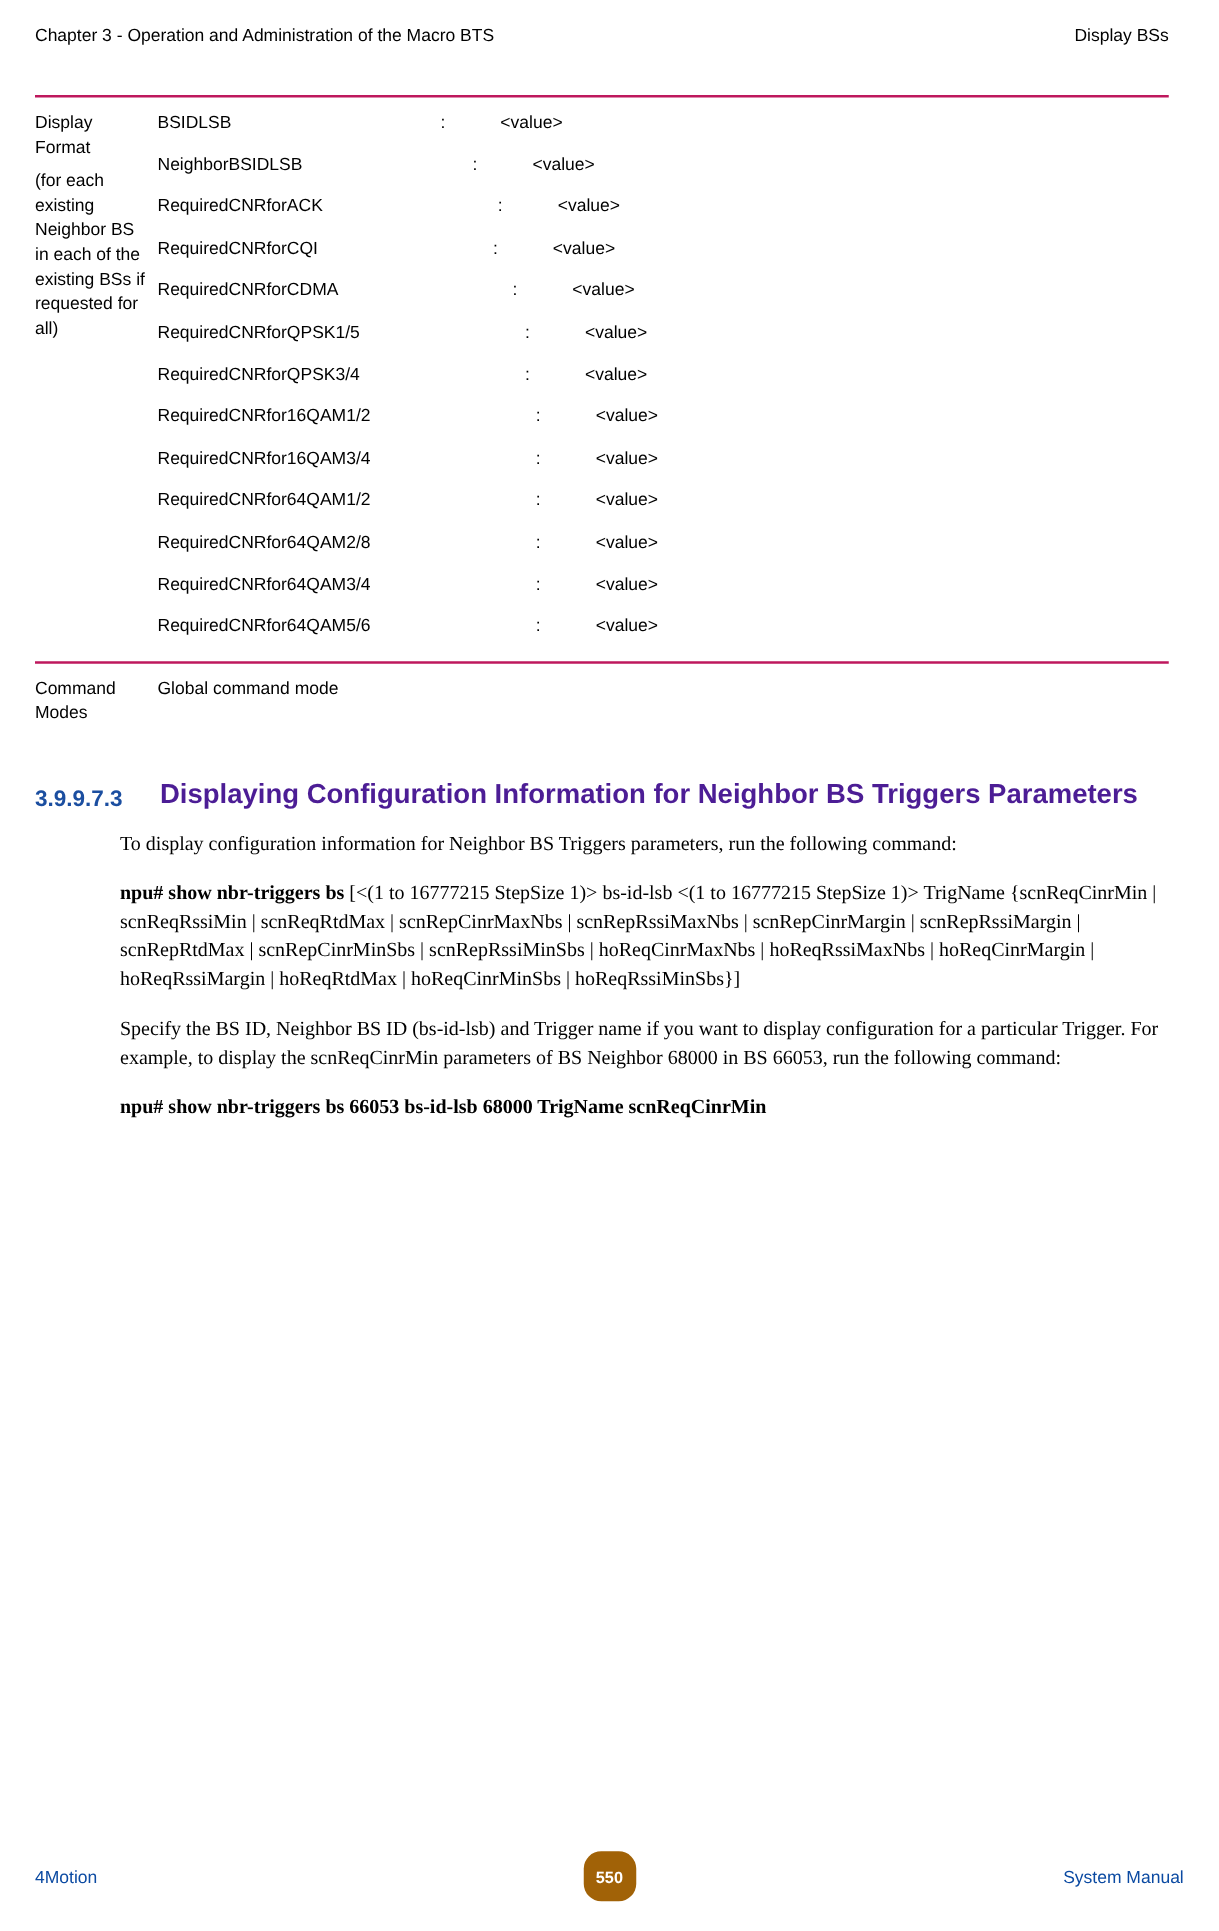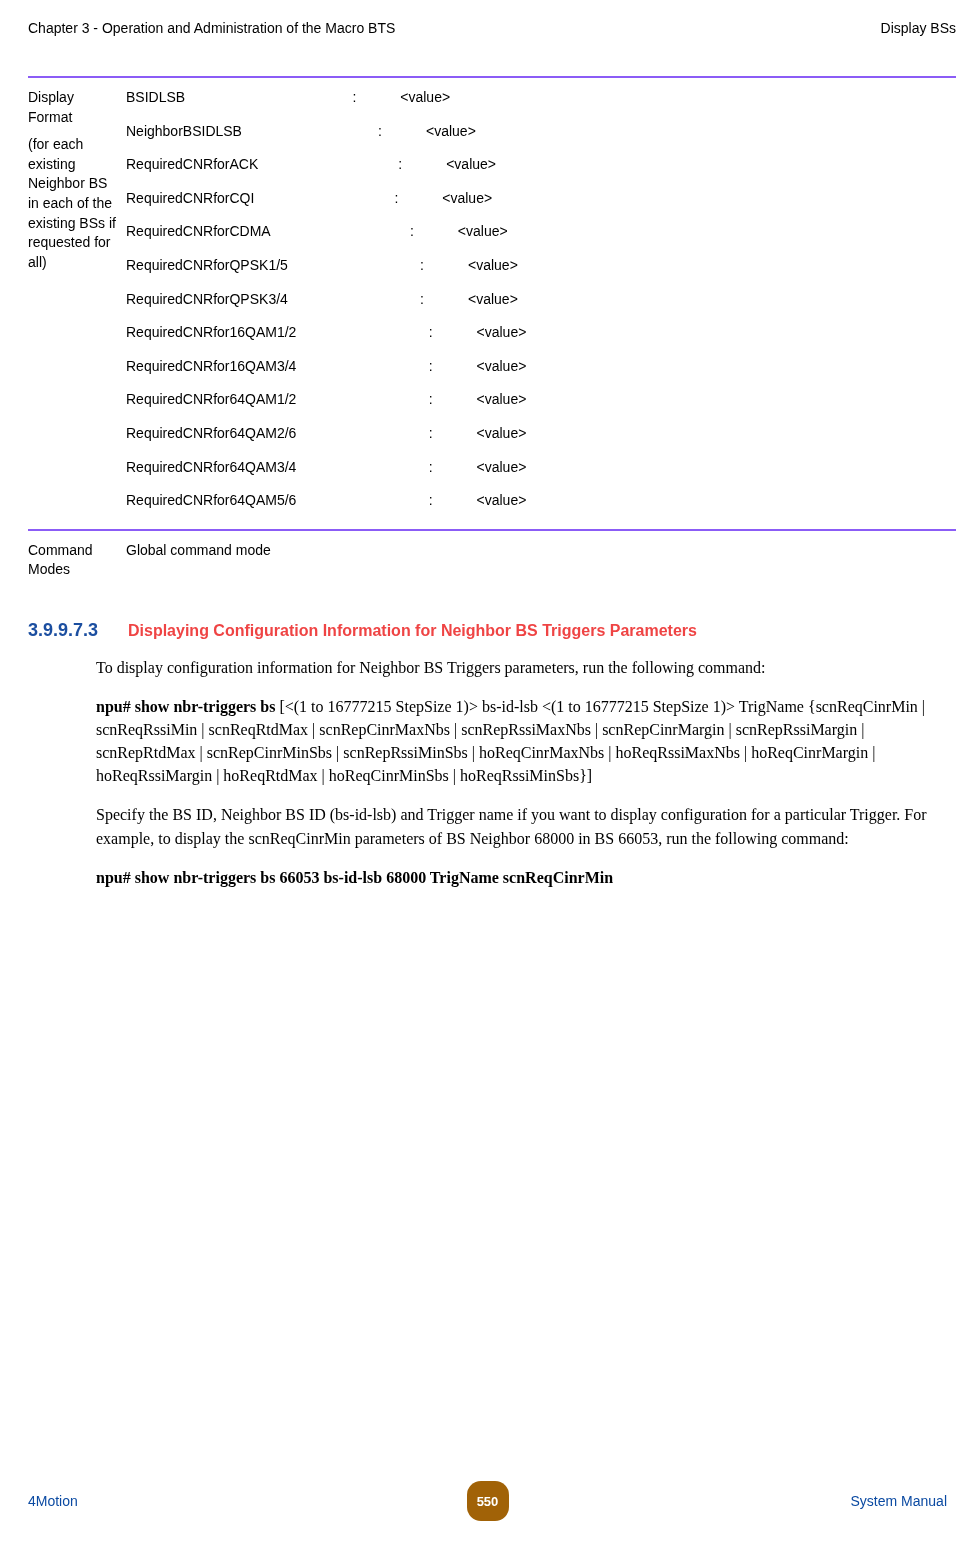--- a/index.html
+++ b/index.html
@@ -1,30 +1,30 @@
 <!DOCTYPE html>
 <html><head>
 <meta charset="utf-8">
 <style>
   * { box-sizing: border-box; margin: 0; padding: 0; }
   html, body { width: 975px; height: 1545px; background: #fff; font-family: Arial, Helvetica, sans-serif; color: #000; }
-  .page { position: relative; width: 975px; height: 1545px; padding: 20px 19px 0 28px; }
+  .page { position: relative; width: 975px; height: 1545px; padding: 20px 40px 0 28px; }
   .header { display: flex; justify-content: space-between; font-size: 14px; color: #000; margin-bottom: 40px; }
   .header .left, .header .right { white-space: nowrap; }
-  .section { display: flex; border-top: 2px solid #8b5cf6; padding-top: 10px; margin-bottom: 18px; }
+  .section { display: flex; border-top: 2px solid #be185d; padding-top: 10px; margin-bottom: 18px; }
   .section .label-col { width: 98px; font-size: 14px; line-height: 1.4; padding-right: 6px; }
   .section .content-col { flex: 1; font-size: 14px; line-height: 1.4; }
   .display-lines { display: flex; flex-direction: column; gap: 14px; }
   .display-line { display: flex; gap: 44px; }
   .display-line .key { white-space: pre; }
   .display-line .val { }
   .section.cmd { margin-top: 14px; margin-bottom: 40px; }
-  .heading { display: flex; align-items: flex-start; margin-top: 22px; margin-bottom: 14px; }
+  .heading { display: flex; align-items: flex-end; margin-top: 22px; margin-bottom: 14px; }
   .heading .num { color: #1b4ea0; font-weight: bold; font-size: 18px; width: 100px; flex-shrink: 0; }
-  .heading .title { color: #ef4444; font-weight: bold; font-size: 16px; line-height: 1.35; }
+  .heading .title { color: #4c1d95; font-weight: bold; font-size: 22px; line-height: 1.35; }
   .body-text { font-family: Georgia, 'Times New Roman', serif; font-size: 16px; line-height: 1.45; margin-left: 68px; margin-bottom: 16px; }
   .bold { font-weight: bold; font-family: Georgia, 'Times New Roman', serif; }
   .footer { position: absolute; bottom: 36px; left: 28px; right: 28px; display: flex; justify-content: space-between; align-items: center; }
   .footer .prod { color: #0b4aa2; font-size: 14px; }
   .footer .manual { color: #0b4aa2; font-size: 14px; }
   .footer .page-badge { display:inline-flex; align-items:center; justify-content:center; width:42px; height:40px; background:#a16207; border-radius:14px; color:#fff; font-size:13px; font-weight:bold; position:absolute; left:50%; transform:translateX(-50%); }
 </style>
 </head>
 <body>
 
@@ -77,21 +77,21 @@
           </div>
           <div class="display-line">
             <span class="key">RequiredCNRfor16QAM3/4                                  :</span>
             <span class="val">&lt;value&gt;</span>
           </div>
           <div class="display-line">
             <span class="key">RequiredCNRfor64QAM1/2                                  :</span>
             <span class="val">&lt;value&gt;</span>
           </div>
           <div class="display-line">
-            <span class="key">RequiredCNRfor64QAM2/6                                  :</span>
+            <span class="key">RequiredCNRfor64QAM2/8                                  :</span>
             <span class="val">&lt;value&gt;</span>
           </div>
           <div class="display-line">
             <span class="key">RequiredCNRfor64QAM3/4                                  :</span>
             <span class="val">&lt;value&gt;</span>
           </div>
           <div class="display-line">
             <span class="key">RequiredCNRfor64QAM5/6                                  :</span>
             <span class="val">&lt;value&gt;</span>
           </div>

